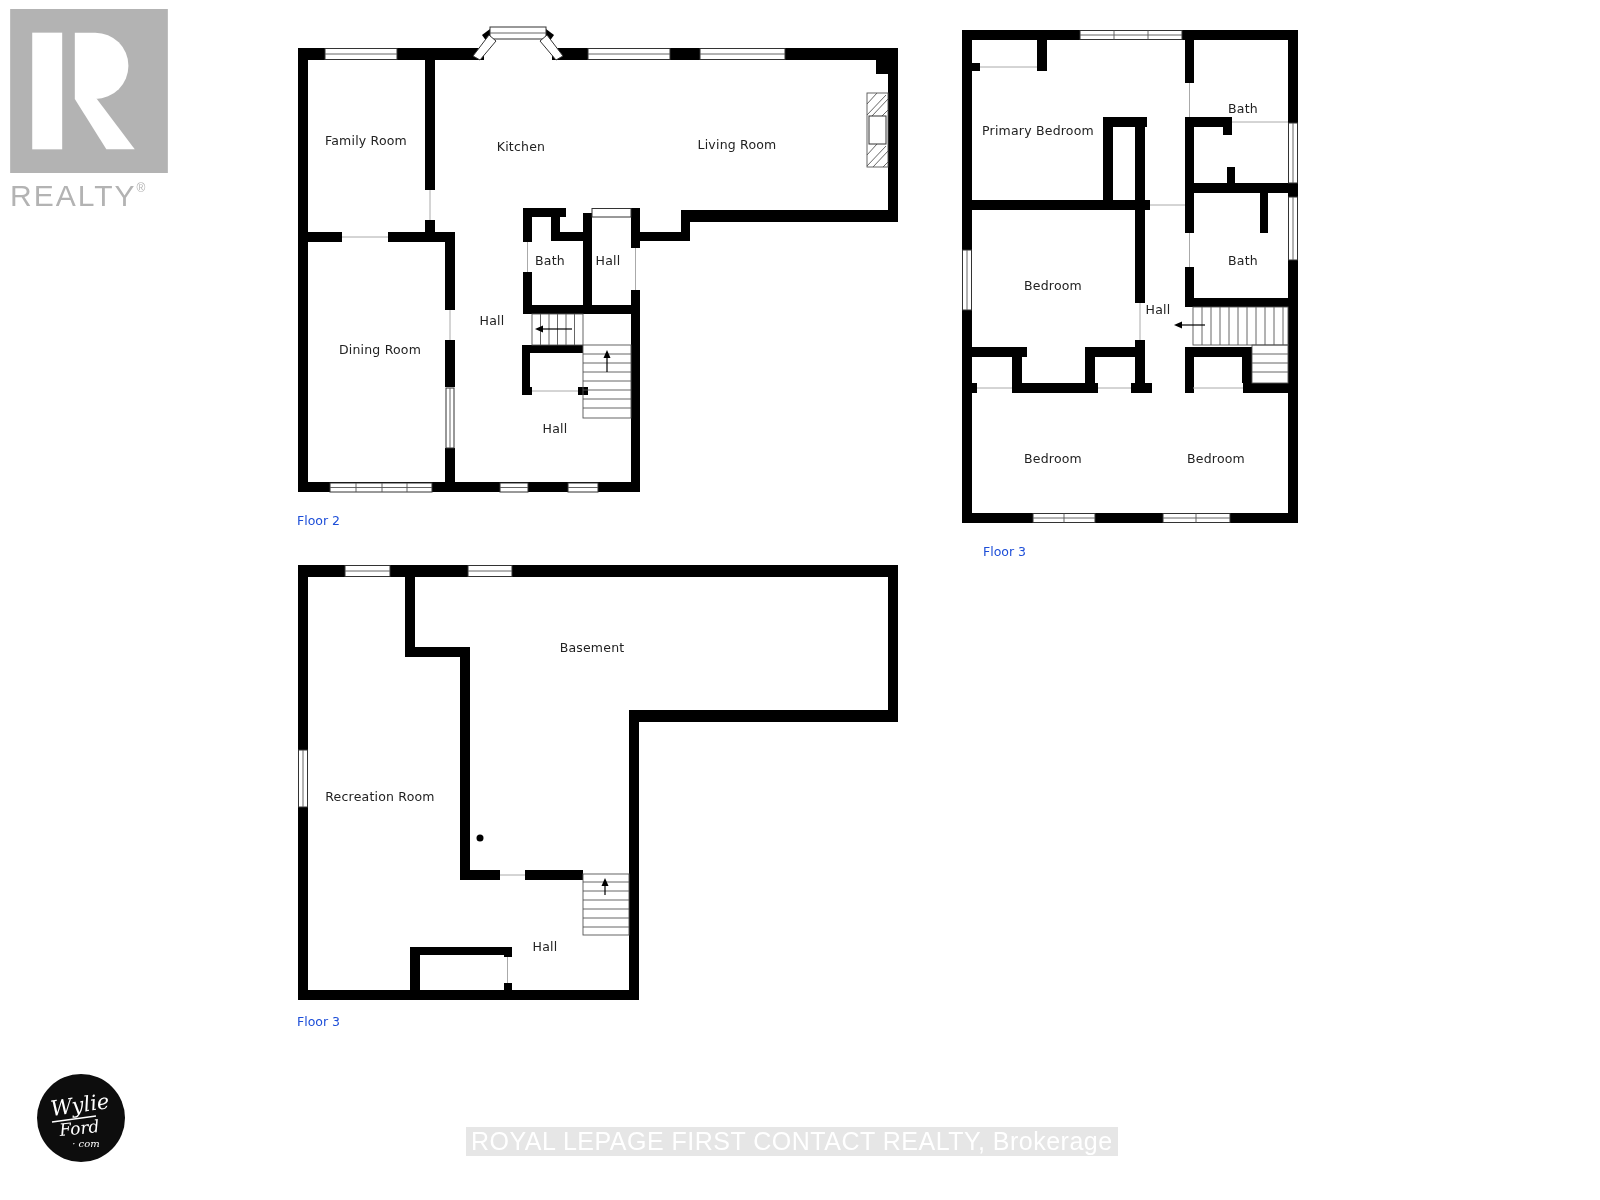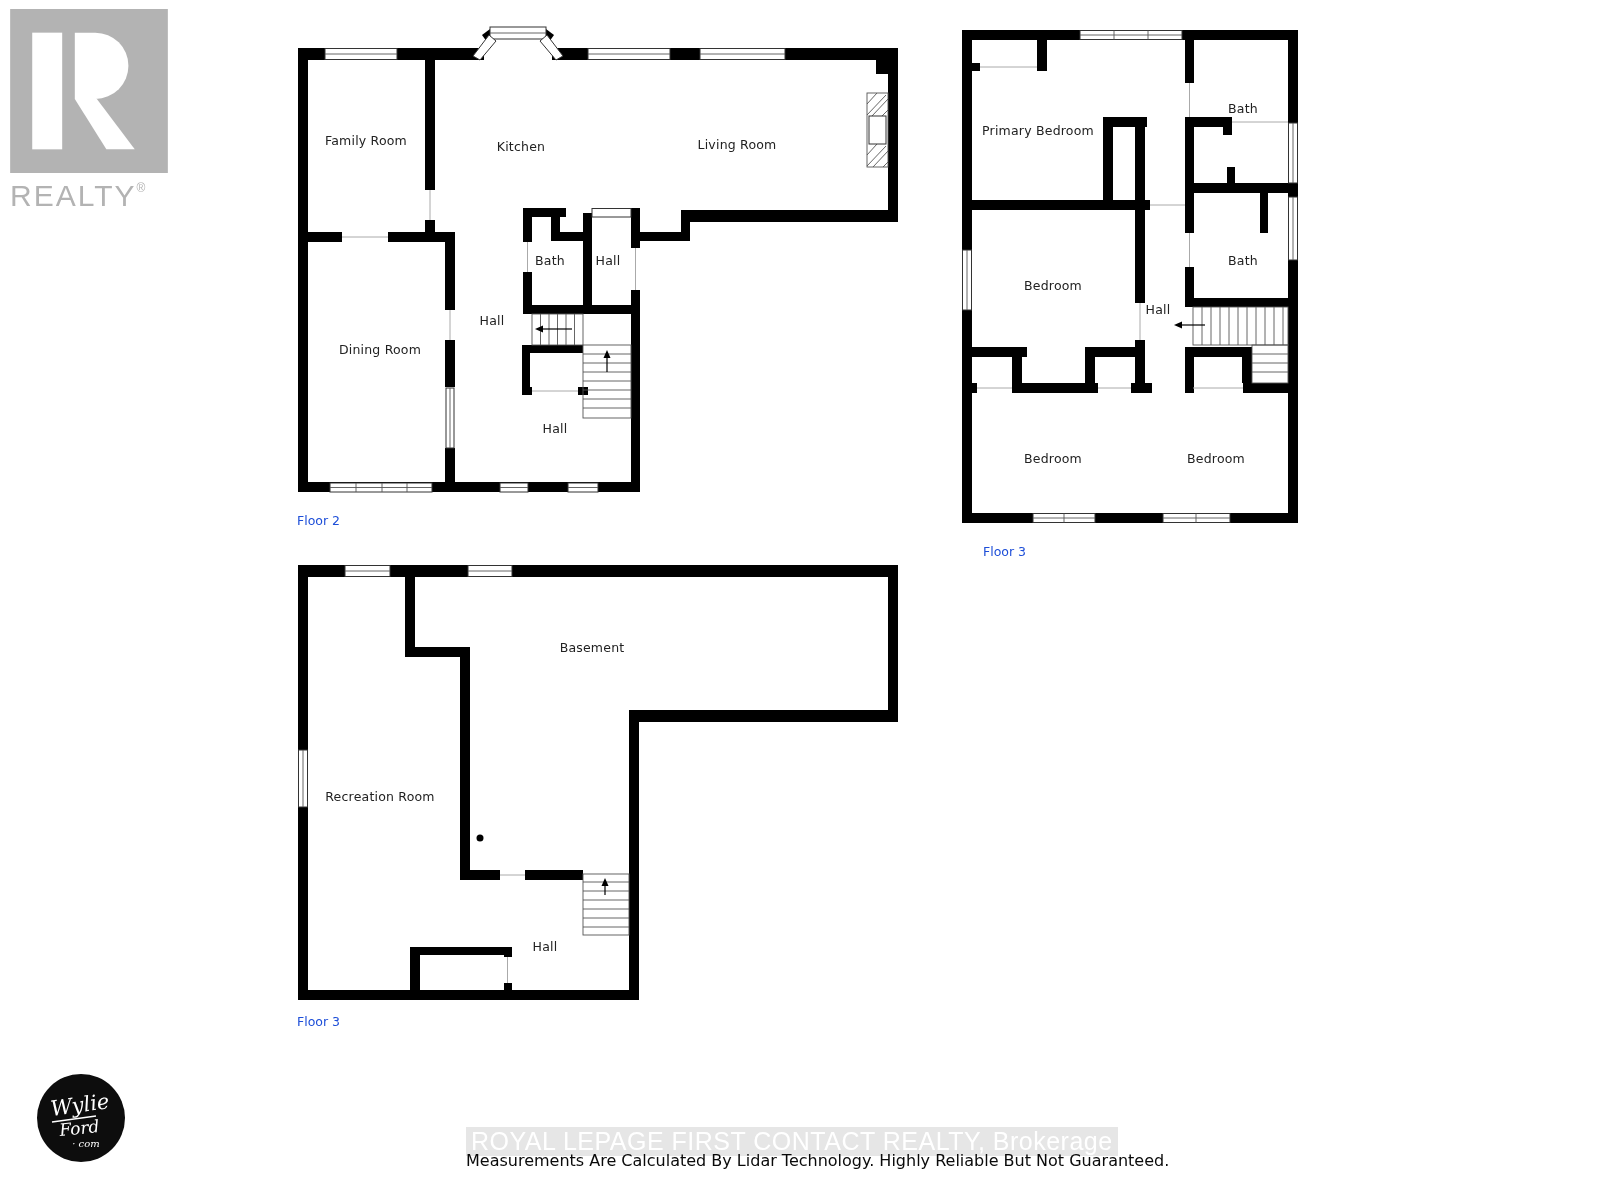--- a/index.html
+++ b/index.html
@@ -330,15 +330,14 @@
     <circle cx="45" cy="46" r="44" fill="#0d0d0d"></circle>
     <g fill="#ffffff" font-family="DejaVu Serif, serif" font-style="italic">
       <text x="45" y="40" font-size="21" text-anchor="middle" transform="rotate(-8 45 40)">Wylie</text>
       <text x="44" y="62" font-size="17" text-anchor="middle" transform="rotate(-6 44 62)">Ford</text>
       <text x="50" y="75" font-size="10" text-anchor="middle">· com</text>
     </g>
     <line x1="16" y1="50" x2="60" y2="44" stroke="#ffffff" stroke-width="1.6"></line>
   </svg>
 
   <span class="wm-line">ROYAL LEPAGE FIRST CONTACT REALTY, Brokerage</span>
-  <span class="disclaimer">Measurements Are Calculated By Lidar Technology. Highly Reliable But Not Guaranteed.</span>
 
 </div>
 
 </body></html>

